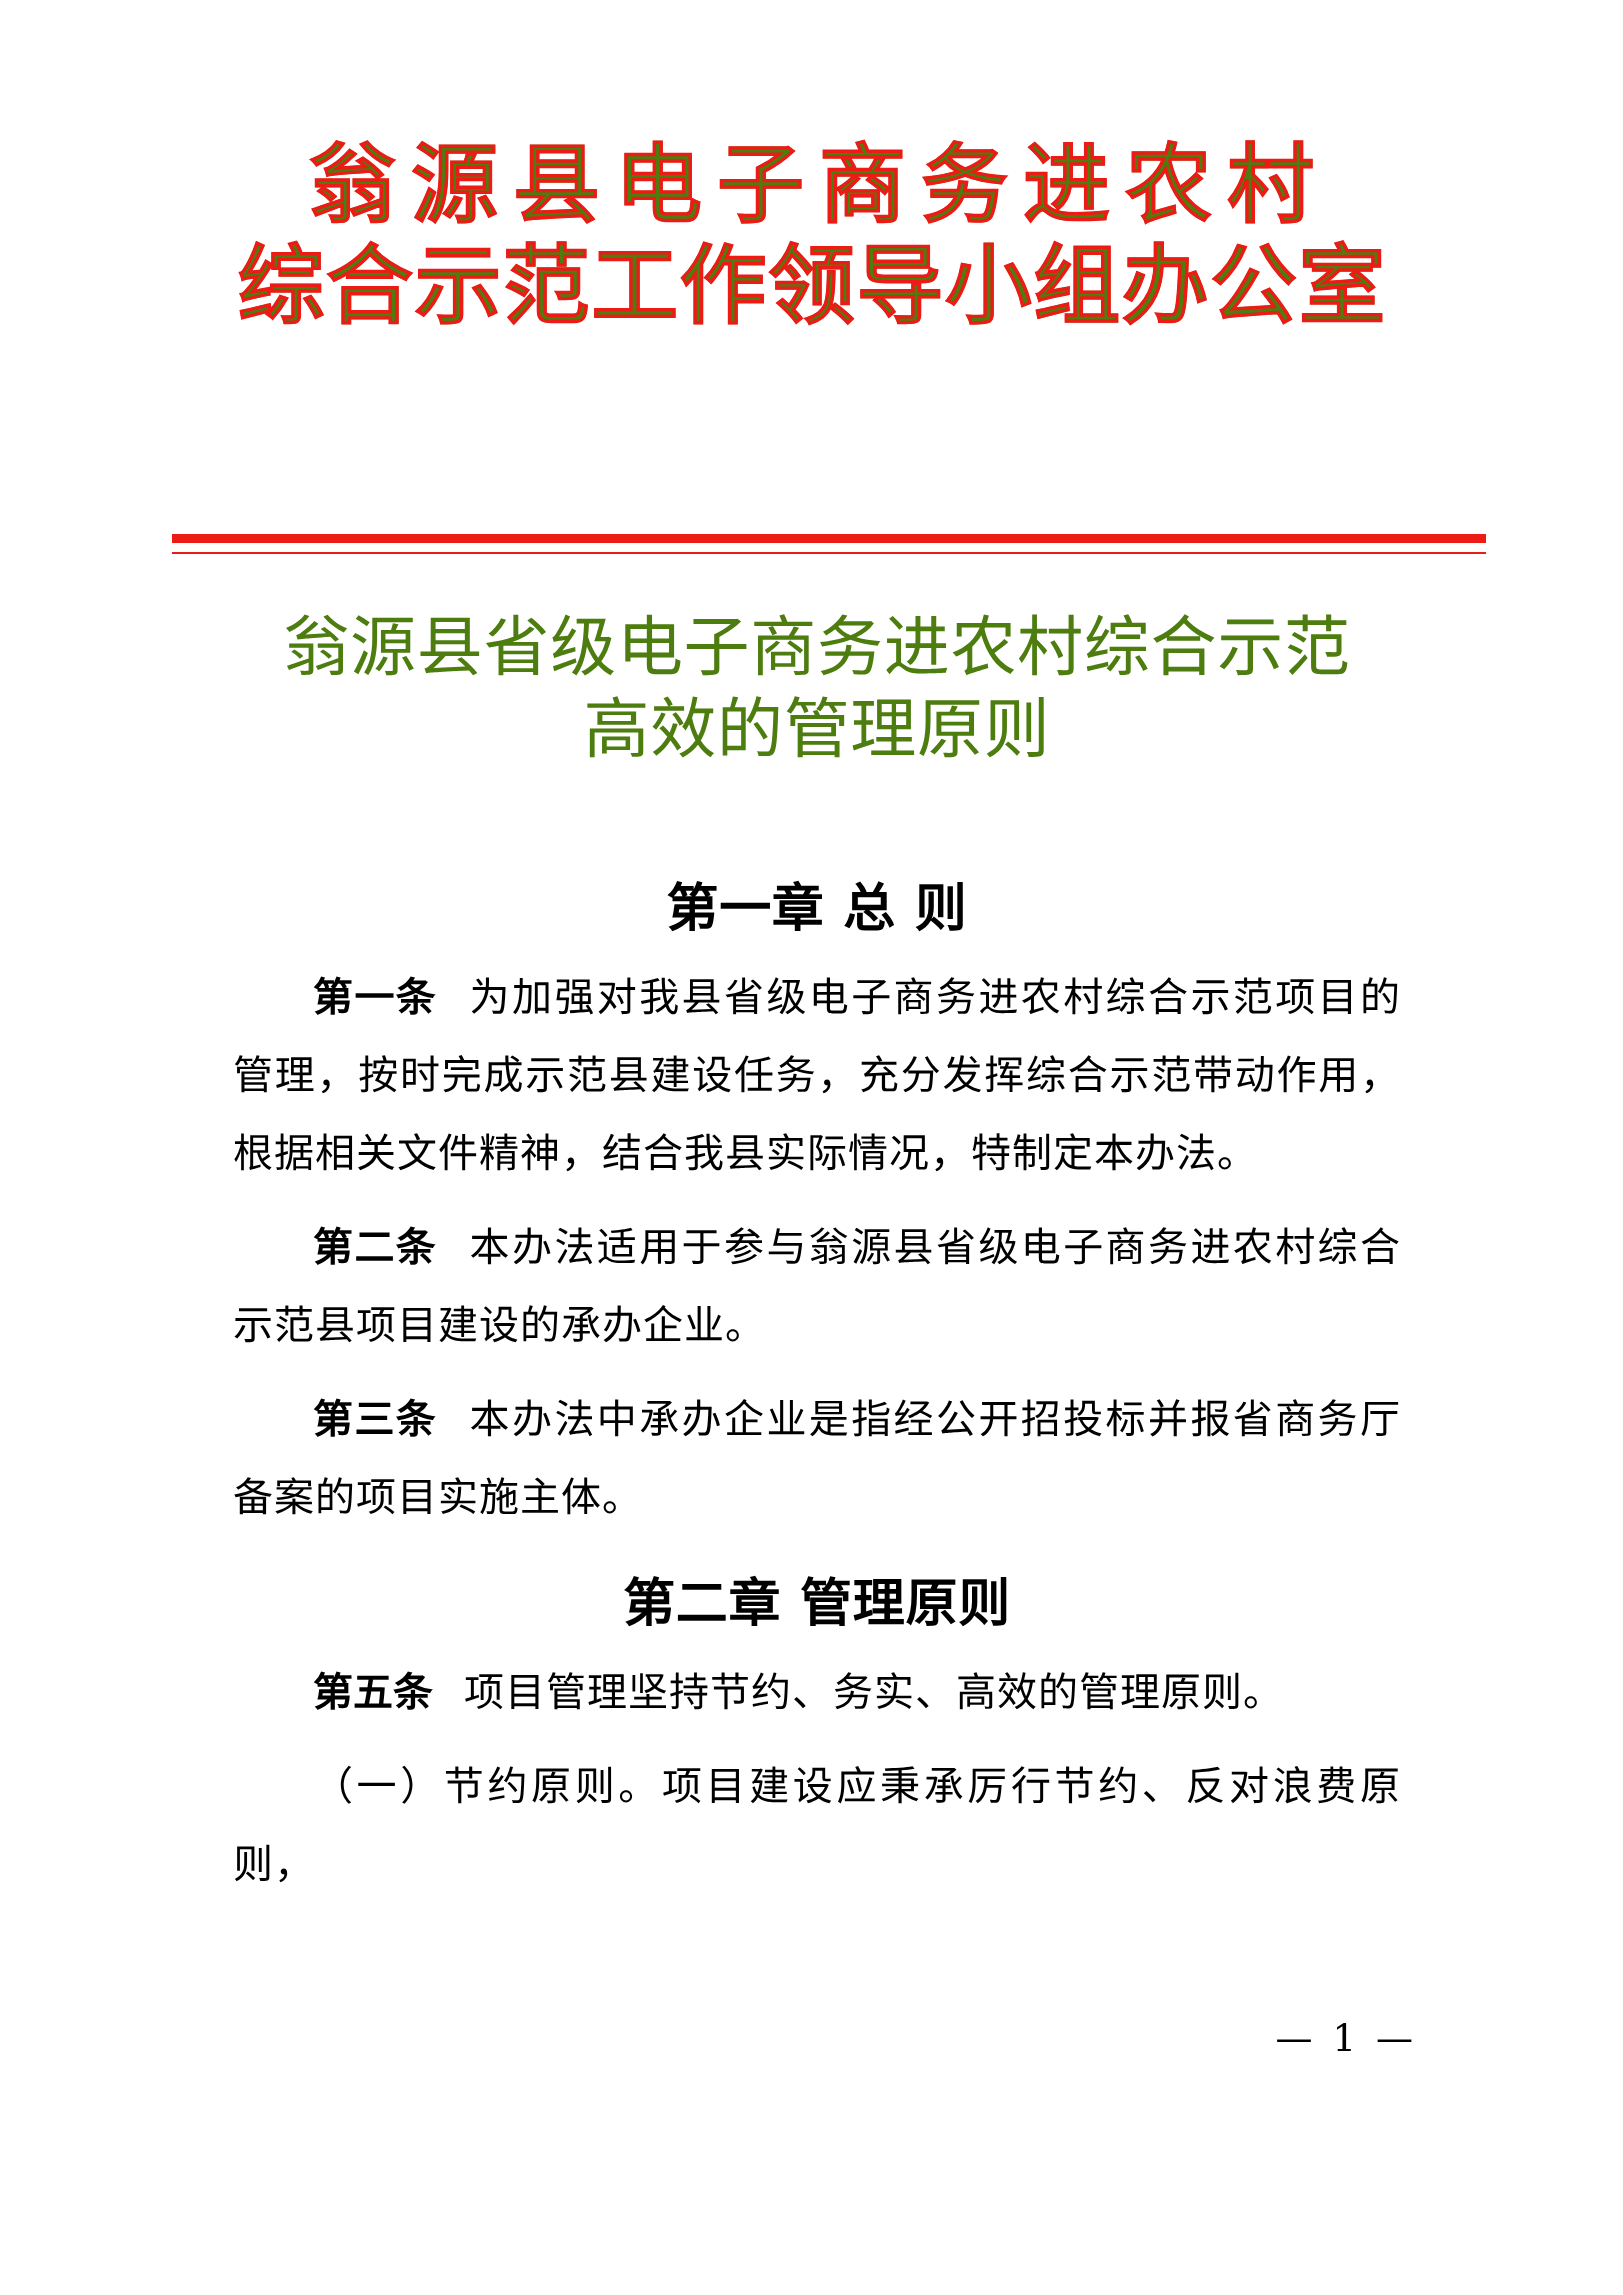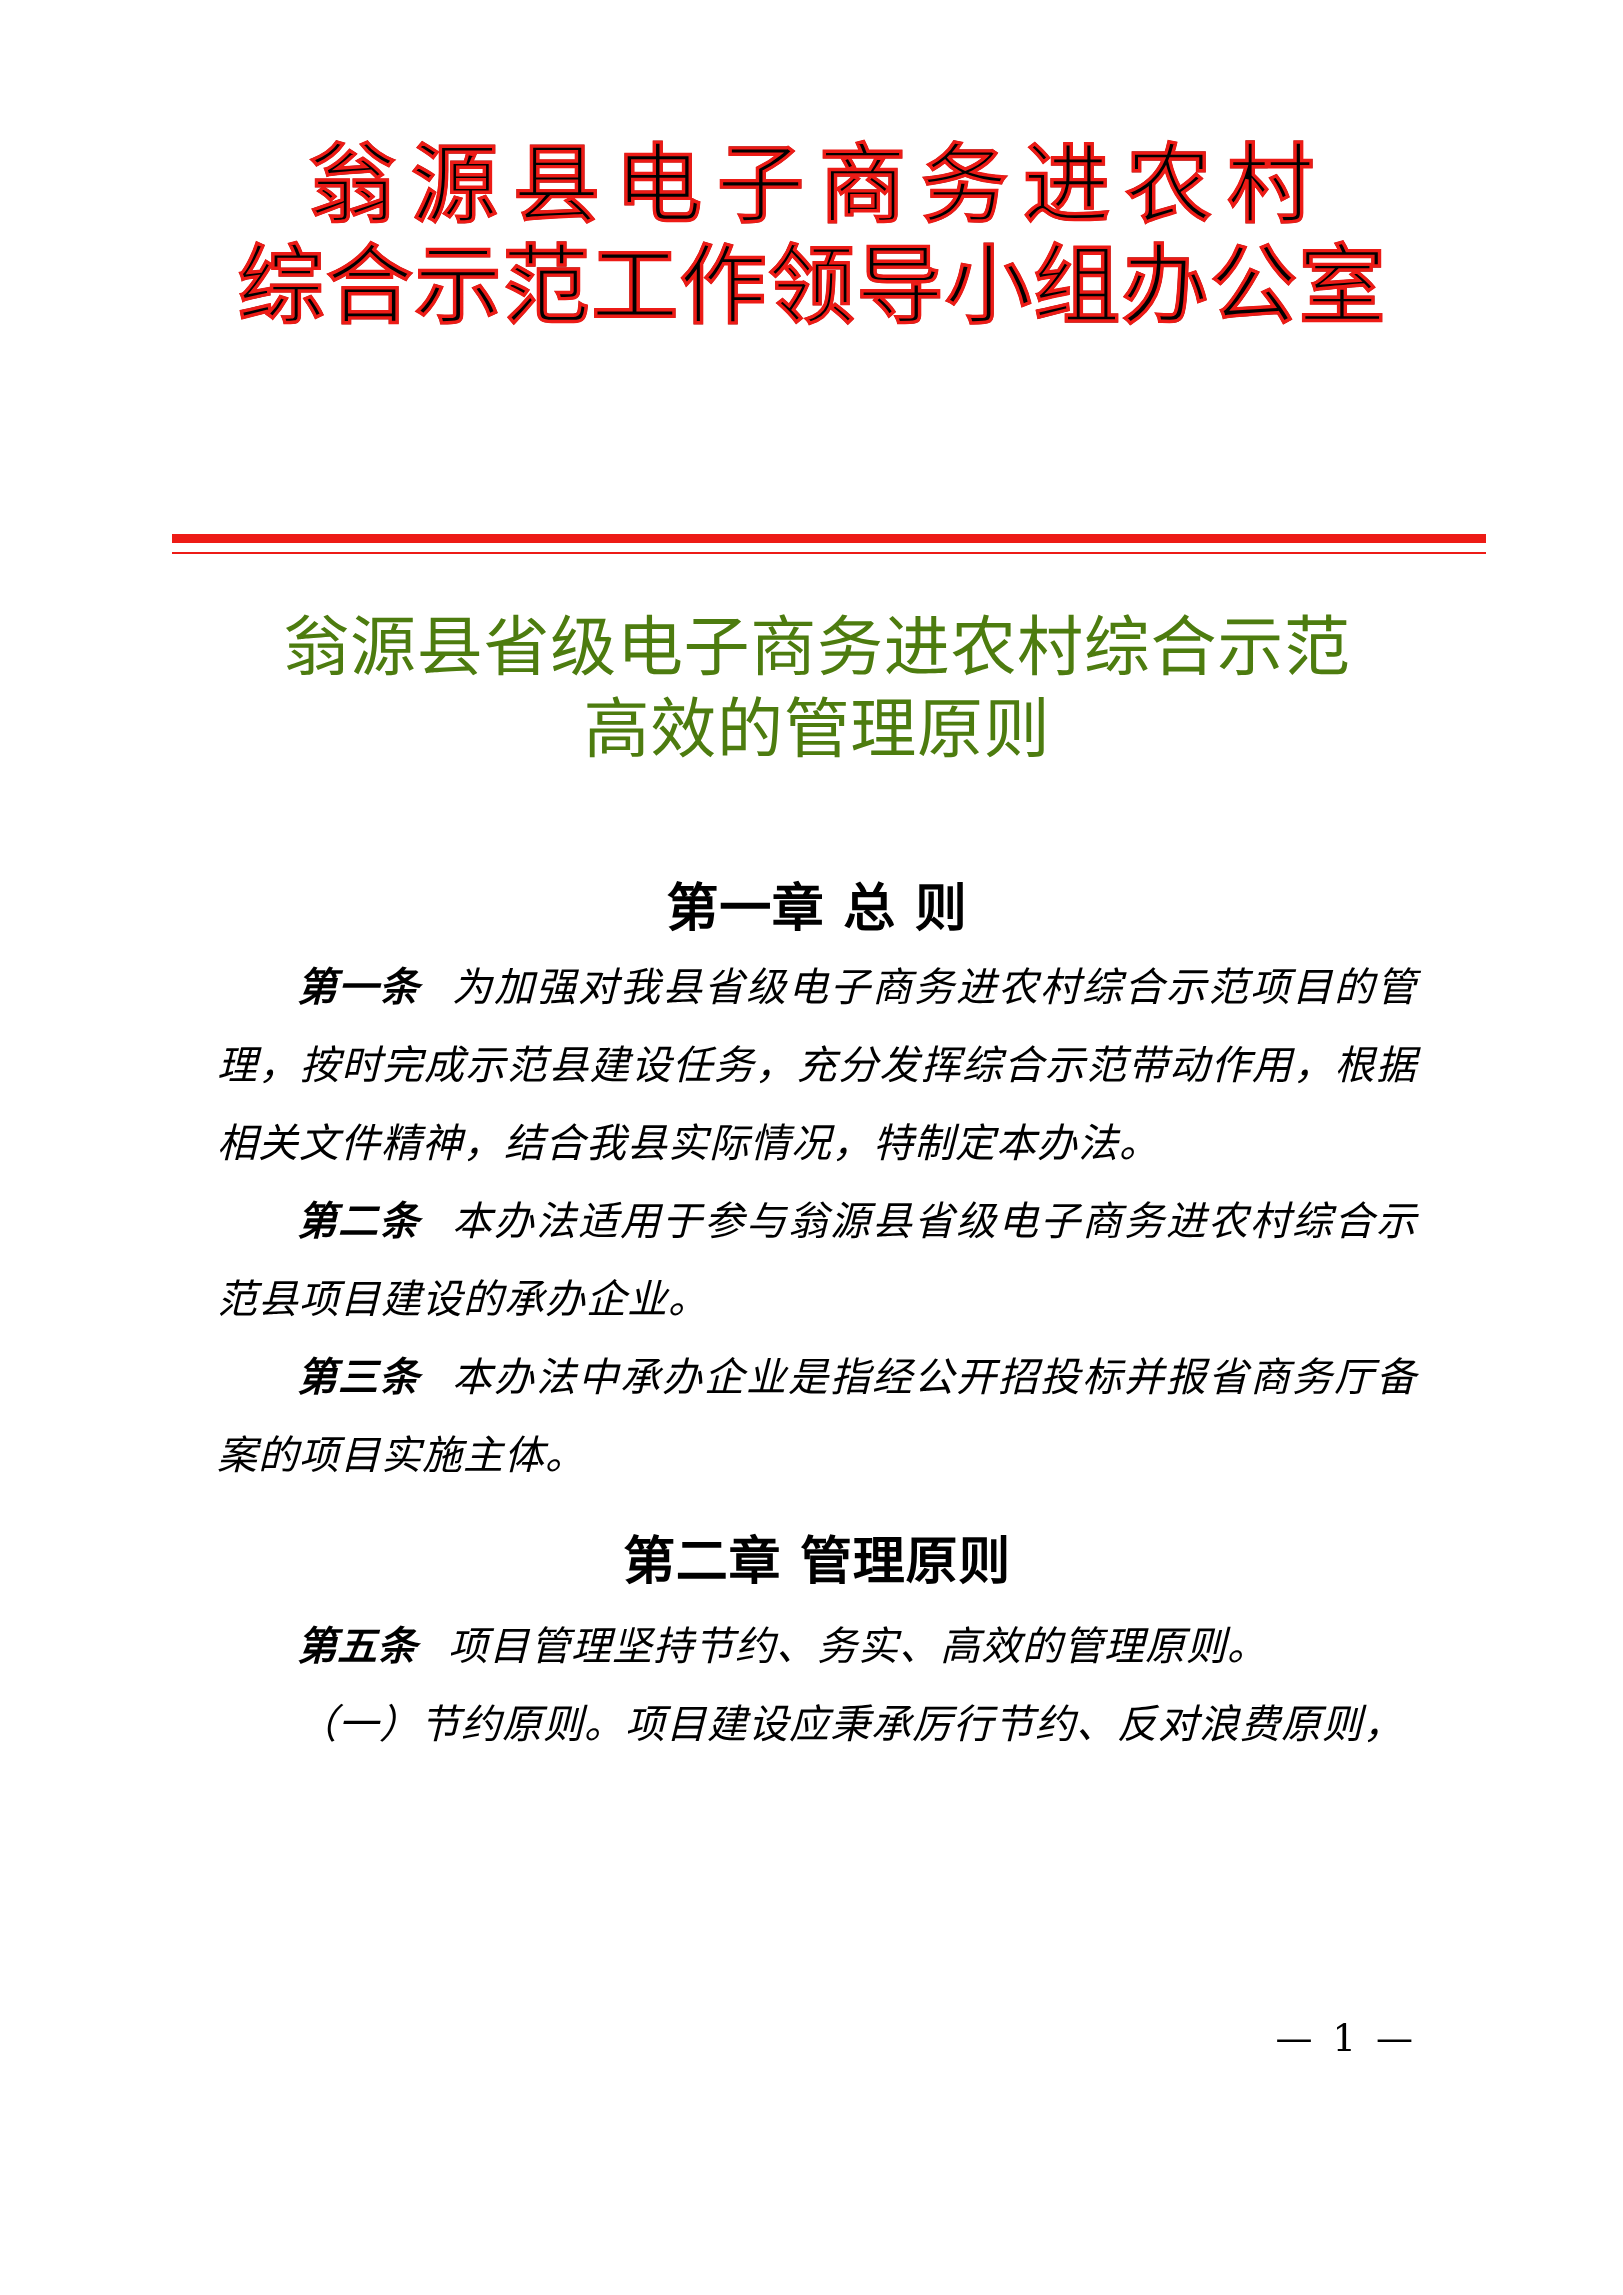--- a/index.html
+++ b/index.html
@@ -27,21 +27,21 @@
   .letterhead {
     position: absolute;
     left: 0;
     top: 0;
     width: 1623px;
     padding-top: 134px;
     text-align: center;
   }
 
   .letterhead-line {
-    color: #000000;
+    color: #4d7c0f;
     font-family: "DejaVu Serif", "Liberation Serif", serif;
     font-weight: 700;
     font-size: 87px;
     line-height: 101px;
     white-space: nowrap;
     font-stretch: condensed;
     -webkit-text-stroke: 0.7px #ED1B16;
   }
 
   .letterhead-line-1 {
@@ -118,26 +118,25 @@
   }
 
   .chapter-heading.ch1 { margin-top: 22px; }
   .chapter-heading.ch2 { margin-top: 33px; margin-bottom: 12.3px; }
 
   .para {
     font-family: "DejaVu Serif", "Liberation Serif", serif;
     font-size: 40px;
     line-height: 78px;
     color: #000000;
-    margin: 0;
+    margin: 16px;
     text-align: justify;
     text-justify: inter-character;
     text-indent: 80px;
     letter-spacing: 1px;
-    font-style: italic;
   }
 
   .art-label {
     font-family: "DejaVu Sans", "Liberation Sans", sans-serif;
     font-weight: 700;
     letter-spacing: 0px;
   }
 
   .art-gap {
     display: inline-block;

